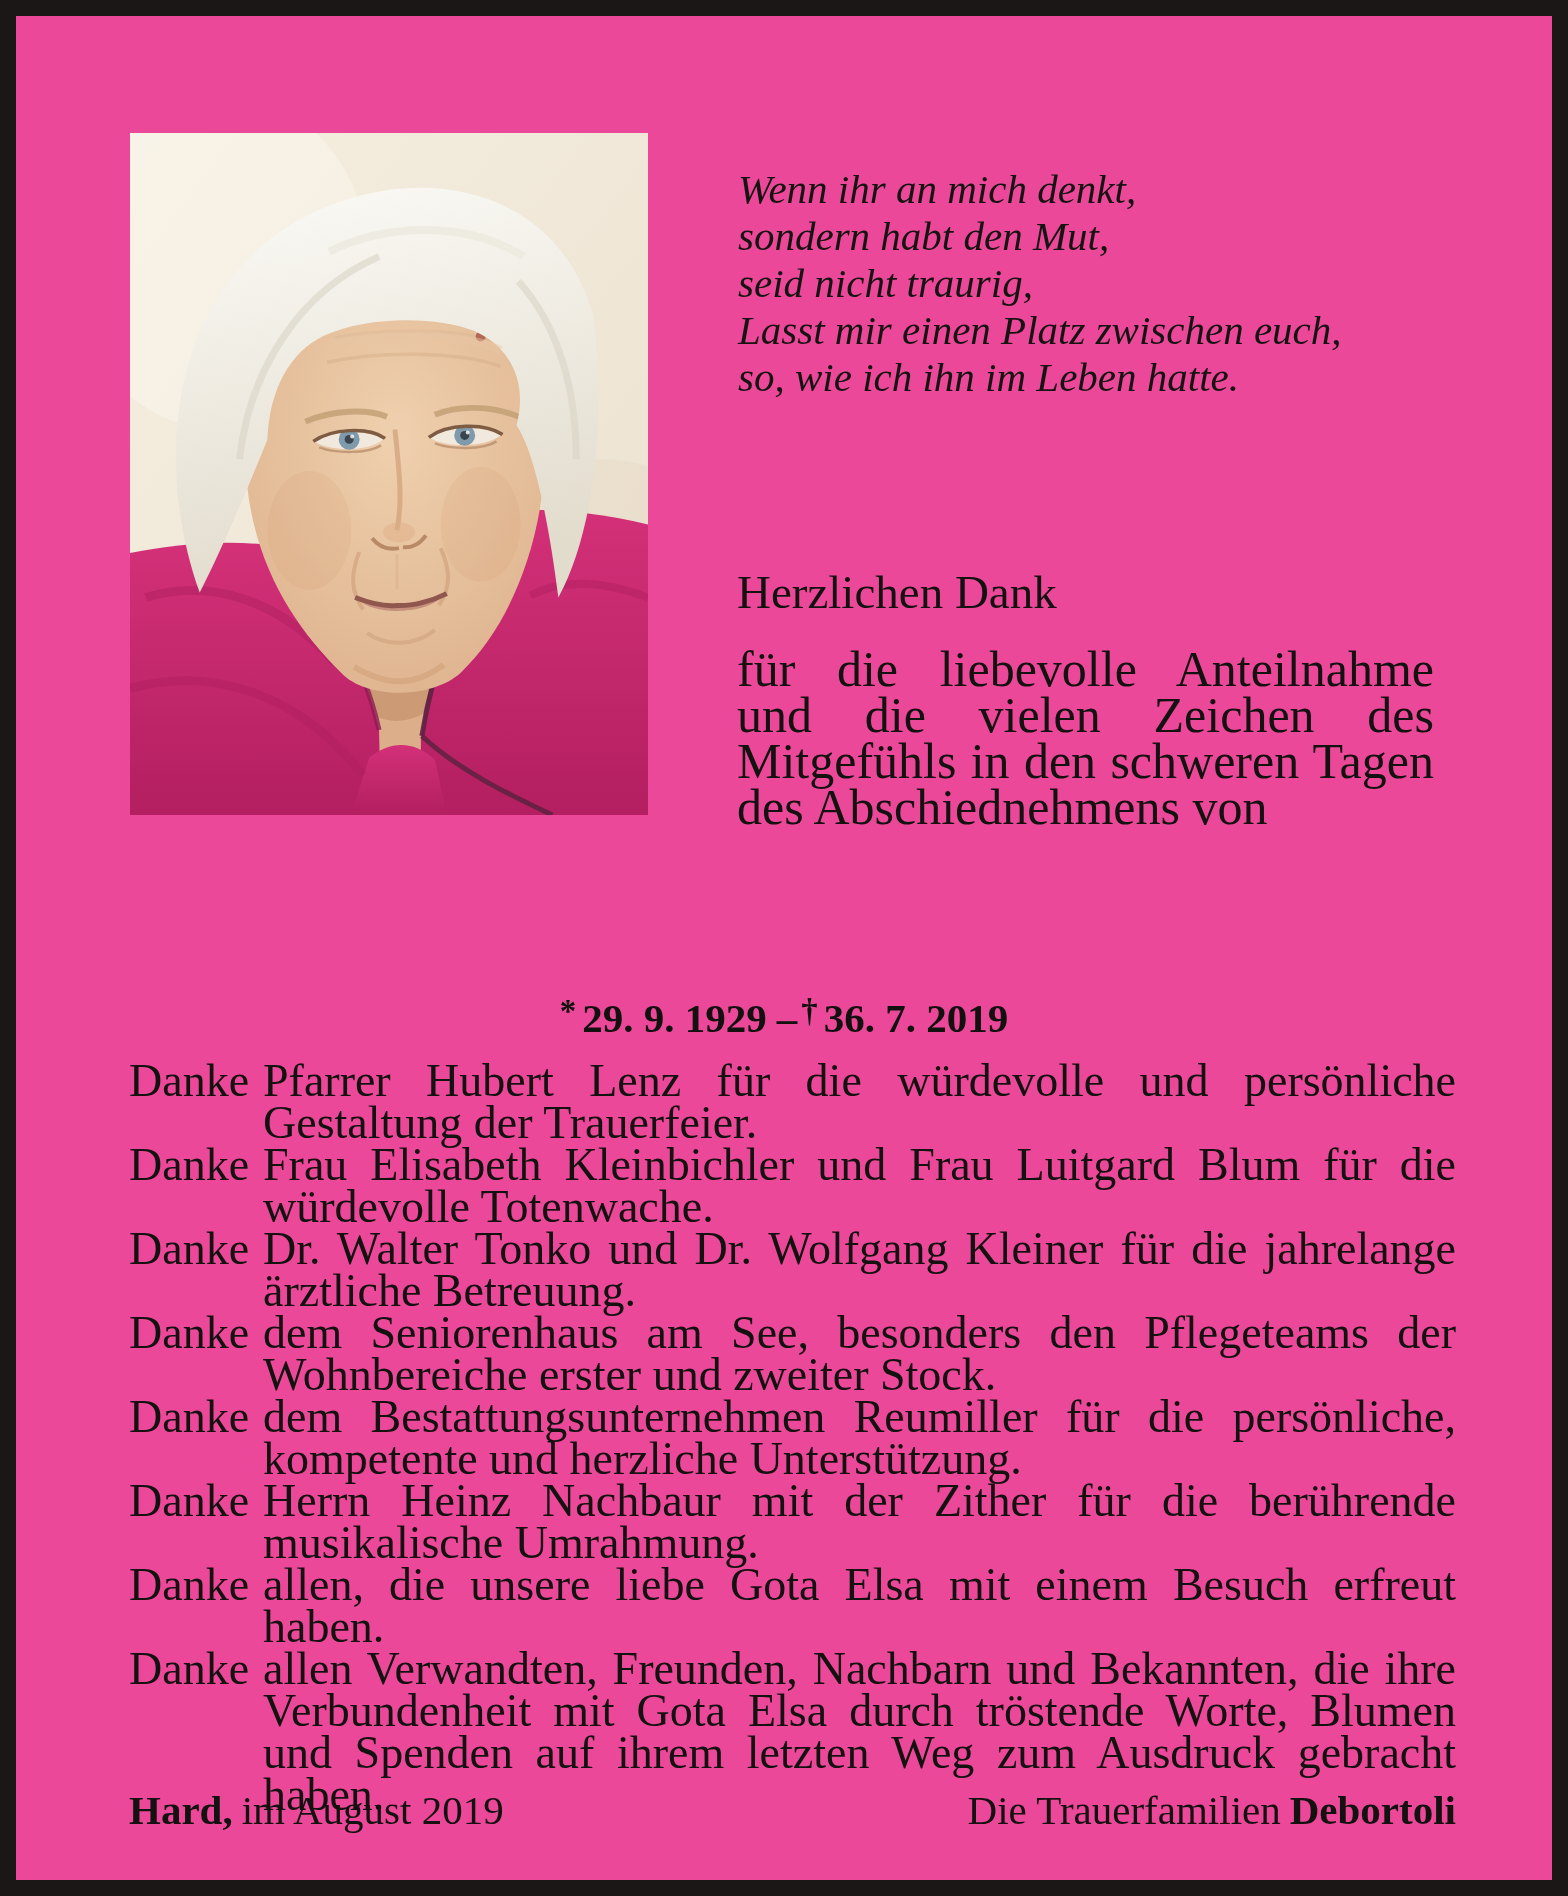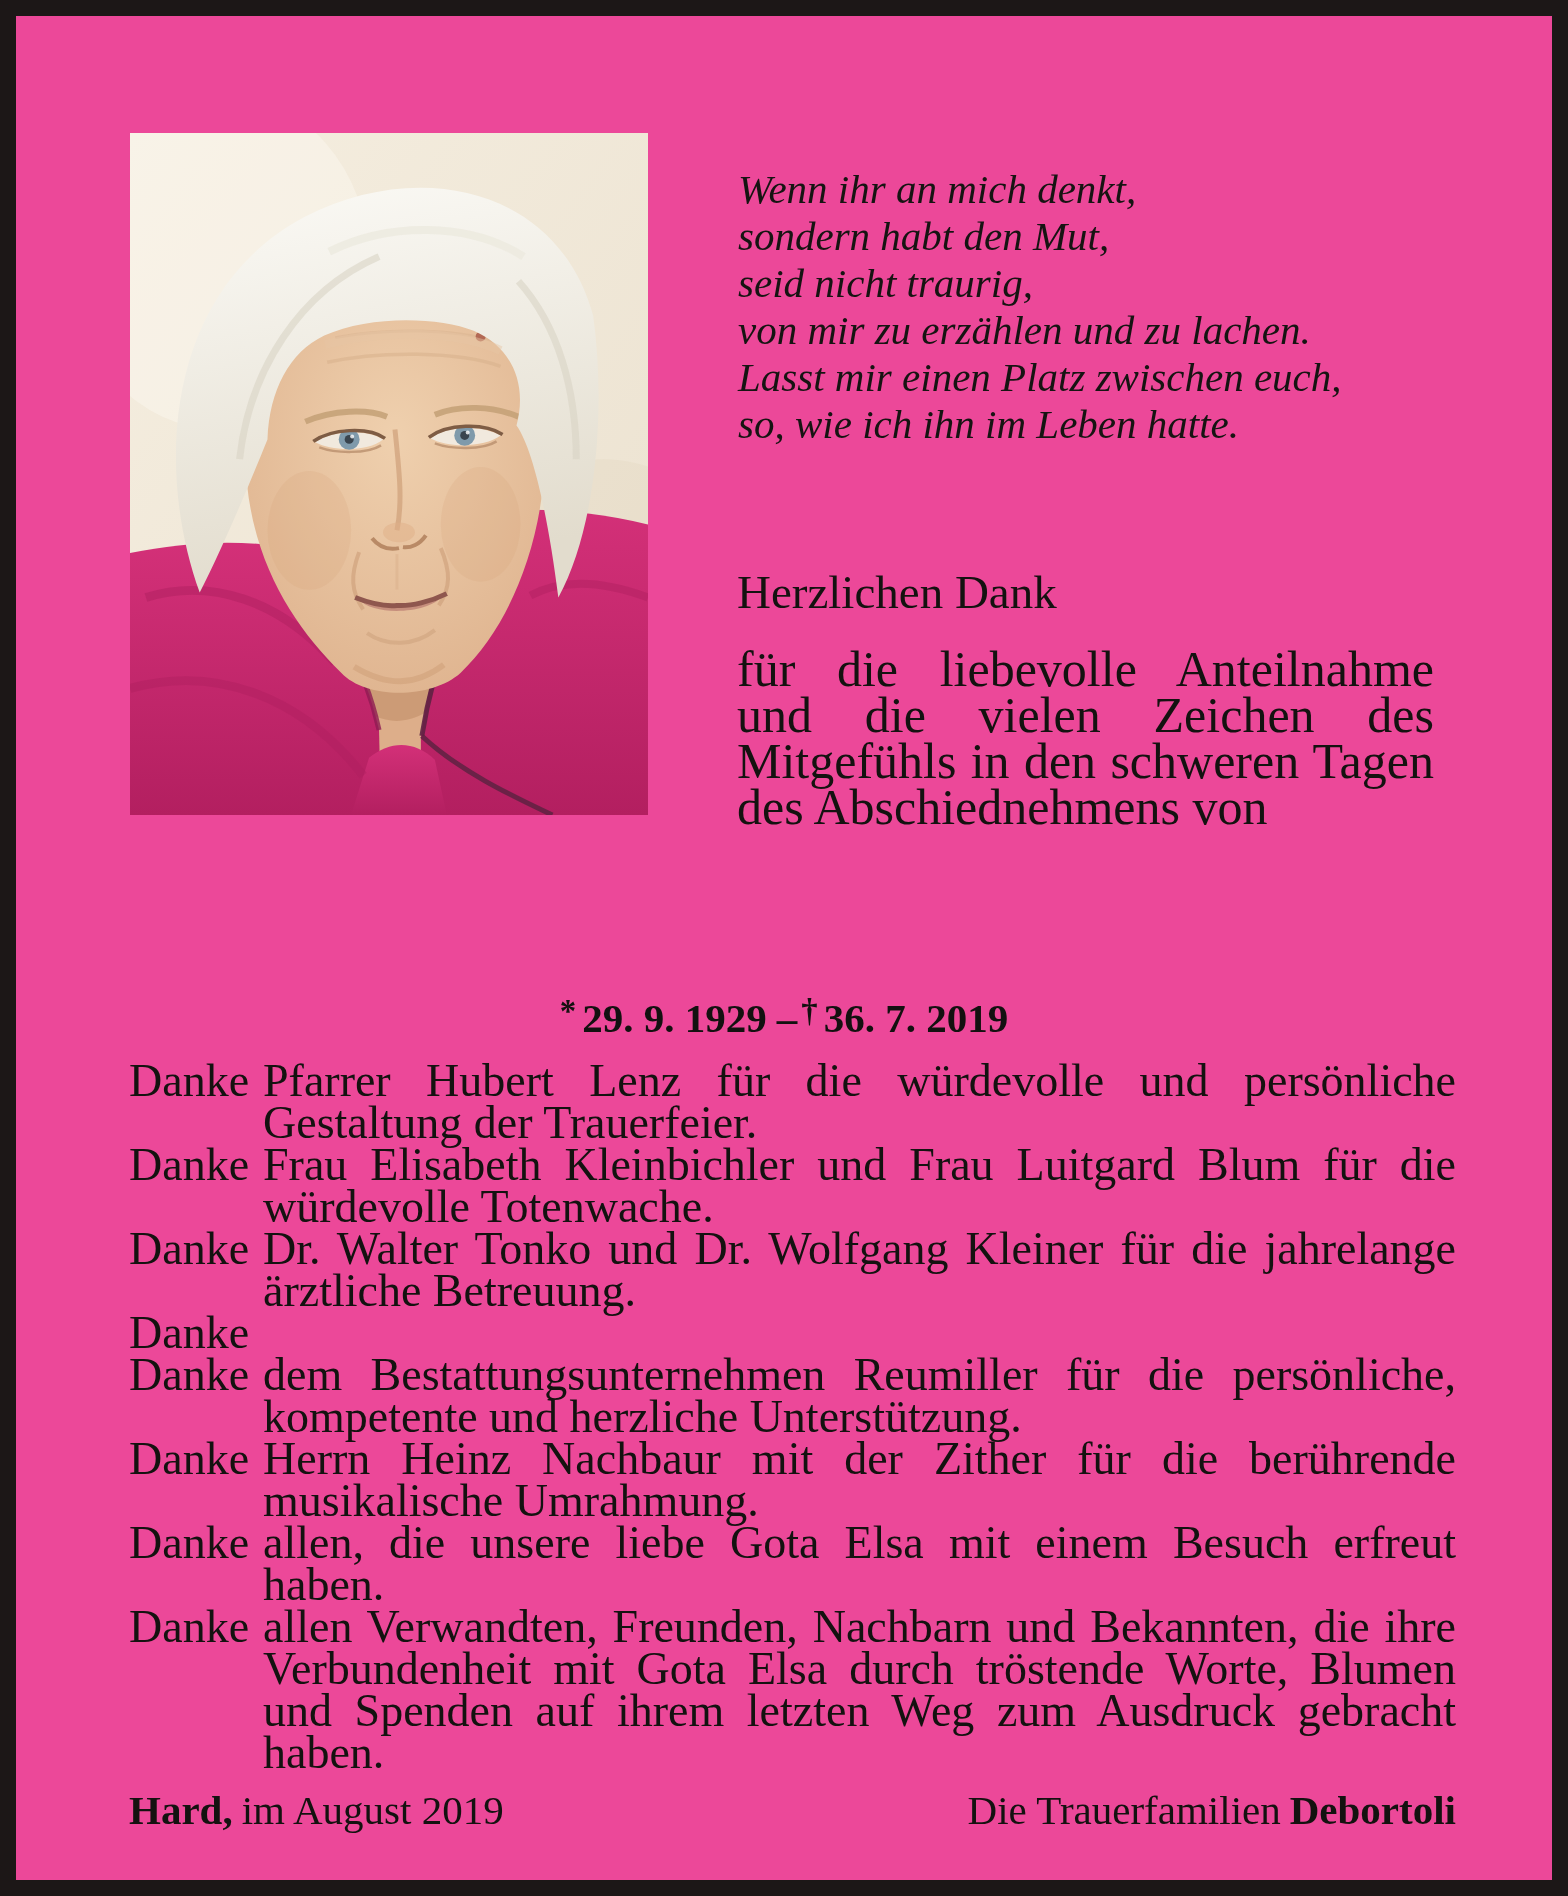--- a/index.html
+++ b/index.html
@@ -143,21 +143,20 @@
       <path d="M390,150 C430,195 448,260 448,330" stroke="#d9d3c4" stroke-width="7" fill="none" opacity="0.6"></path>
       <path d="M200,120 C260,90 340,90 395,125" stroke="#eceade" stroke-width="8" fill="none" opacity="0.8"></path>
       <path d="M196,214 C250,199 330,200 372,220" stroke="#e6c6a4" stroke-width="9" fill="none" opacity="0.45"></path>
     </svg>
   </div>
 
   <div class="poem">
     <div>Wenn ihr an mich denkt,</div>
     <div>sondern habt den Mut,</div>
     <div>seid nicht traurig,</div>
-    <div>von mir zu erzählen und zu lachen.</div>
     <div>Lasst mir einen Platz zwischen euch,</div>
     <div>so, wie ich ihn im Leben hatte.</div>
   </div>
 
   <div class="thanks-heading">Herzlichen Dank</div>
   <div class="intro">für die liebevolle Anteilnahme und die vielen Zeichen des Mitgefühls in den schweren Tagen des Abschiednehmens von</div>
 
   <div class="dates">
     <span class="sym">*</span><span class="d">29. 9. 1929</span><span class="sep">–</span><span class="sym">†</span><span class="d">36. 7. 2019</span>
   </div>
@@ -170,20 +169,21 @@
     <div class="row">
       <span class="dlabel">Danke</span>
       <span class="dtext">Frau Elisabeth Kleinbichler und Frau Luitgard Blum für die würdevolle Totenwache.</span>
     </div>
     <div class="row">
       <span class="dlabel">Danke</span>
       <span class="dtext">Dr. Walter Tonko und Dr. Wolfgang Kleiner für die jahrelange ärztliche Betreuung.</span>
     </div>
     <div class="row">
       <span class="dlabel">Danke</span>
+      <span class="dtext">dem Seniorenhaus am See, besonders den Pflegeteams der Wohnbereiche erster und zweiter Stock.</span>
     </div>
     <div class="row">
       <span class="dlabel">Danke</span>
       <span class="dtext">dem Bestattungsunternehmen Reumiller für die persönliche, kompetente und herzliche Unterstützung.</span>
     </div>
     <div class="row">
       <span class="dlabel">Danke</span>
       <span class="dtext">Herrn Heinz Nachbaur mit der Zither für die berührende musikalische Umrahmung.</span>
     </div>
     <div class="row">

